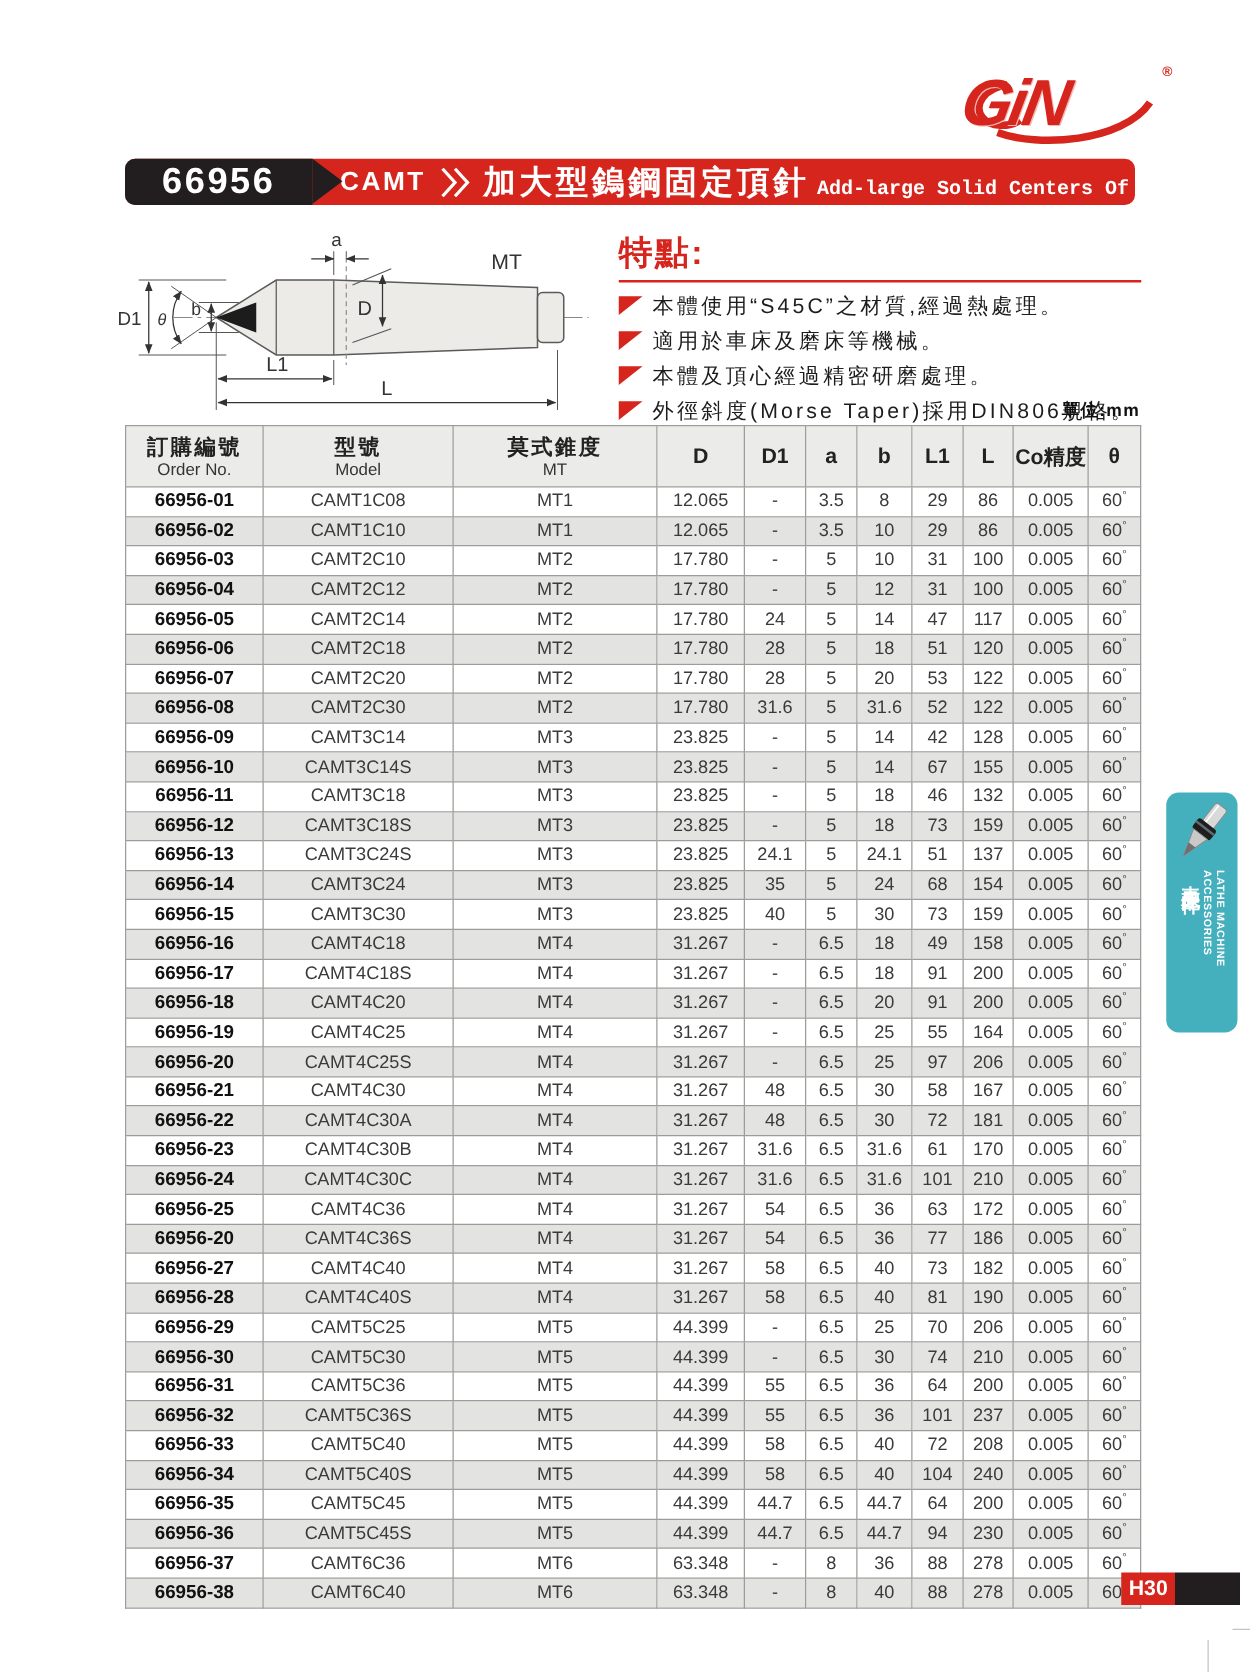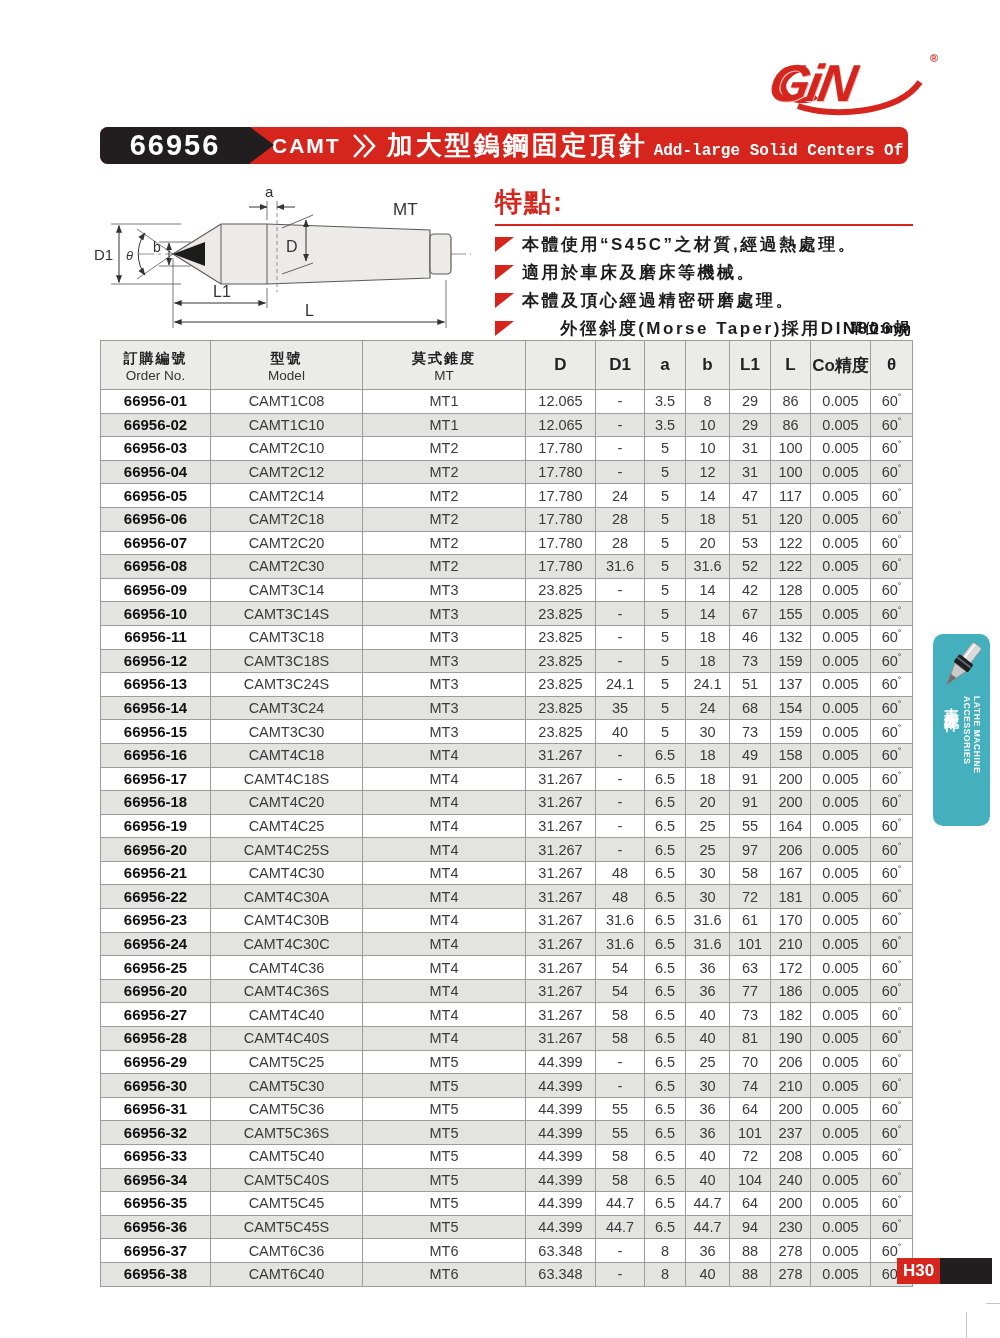--- a/index.html
+++ b/index.html
@@ -29,33 +29,33 @@
 
   
   .drawing{position:absolute;left:93px;top:182px;}
   .drawing text{font-family:"Liberation Sans", sans-serif;fill:#333;}
 
   
   .features{position:absolute;left:495px;top:184px;width:418px;}
   .features-title{color:#d6251d;font-size:27px;font-weight:bold;letter-spacing:2px;margin:0 0 4px 0;}
   .features-rule{height:2px;background:#d6251d;margin:2px 0 8px 0;}
   .features ul{list-style:none;margin:0;padding:0;}
-  .features li{display:flex;align-items:flex-start;margin:0 0 7px 0;font-size:17px;font-weight:bold;
+  .features li{display:flex;align-items:flex-start;margin:0 0 7px 0;font-size:17px;font-weight:normal;
                letter-spacing:2.5px;color:#1d1d1d;line-height:21px;text-align:right;}
   .tri{flex:none;width:0;height:0;border-top:15px solid #d6251d;border-right:19px solid transparent;
        margin:3px 8px 0 0;}
   .unit-note{position:absolute;left:100px;top:320px;width:812px;text-align:right;font-size:14px;
              font-weight:bold;color:#111;letter-spacing:1px;}
 
   
   .spec-table{position:absolute;left:100px;top:340px;width:812px;border-collapse:collapse;
               table-layout:fixed;}
   .spec-table th,.spec-table td{border:1px solid #9c9c9a;text-align:center;padding:0;overflow:hidden;}
   .spec-table thead th{background:#ebebe9;height:48px;vertical-align:middle;}
-  .h-zh{font-size:14px;font-weight:bold;color:#222;letter-spacing:2px;line-height:20px;}
+  .h-zh{font-size:17px;font-weight:bold;color:#222;letter-spacing:2px;line-height:20px;}
   .h-en{font-size:13.5px;font-weight:normal;color:#333;line-height:15px;}
   .h-one{font-size:17px;font-weight:bold;color:#222;}
   .spec-table td{height:22.6px;font-size:14.5px;color:#3a3a3a;line-height:22px;background:#ffffff;}
   .spec-table tr.alt td{background:#e3e3e1;}
   .spec-table td.col-order{font-weight:bold;color:#111;font-size:15px;text-align:center;}
   sup.deg{font-size:9px;vertical-align:super;line-height:0;}
 
   
   .side-tab{position:absolute;left:933px;top:634px;width:57px;height:192px;background:#45b0bd;
             border-radius:10px;display:flex;flex-direction:column;align-items:center;}

